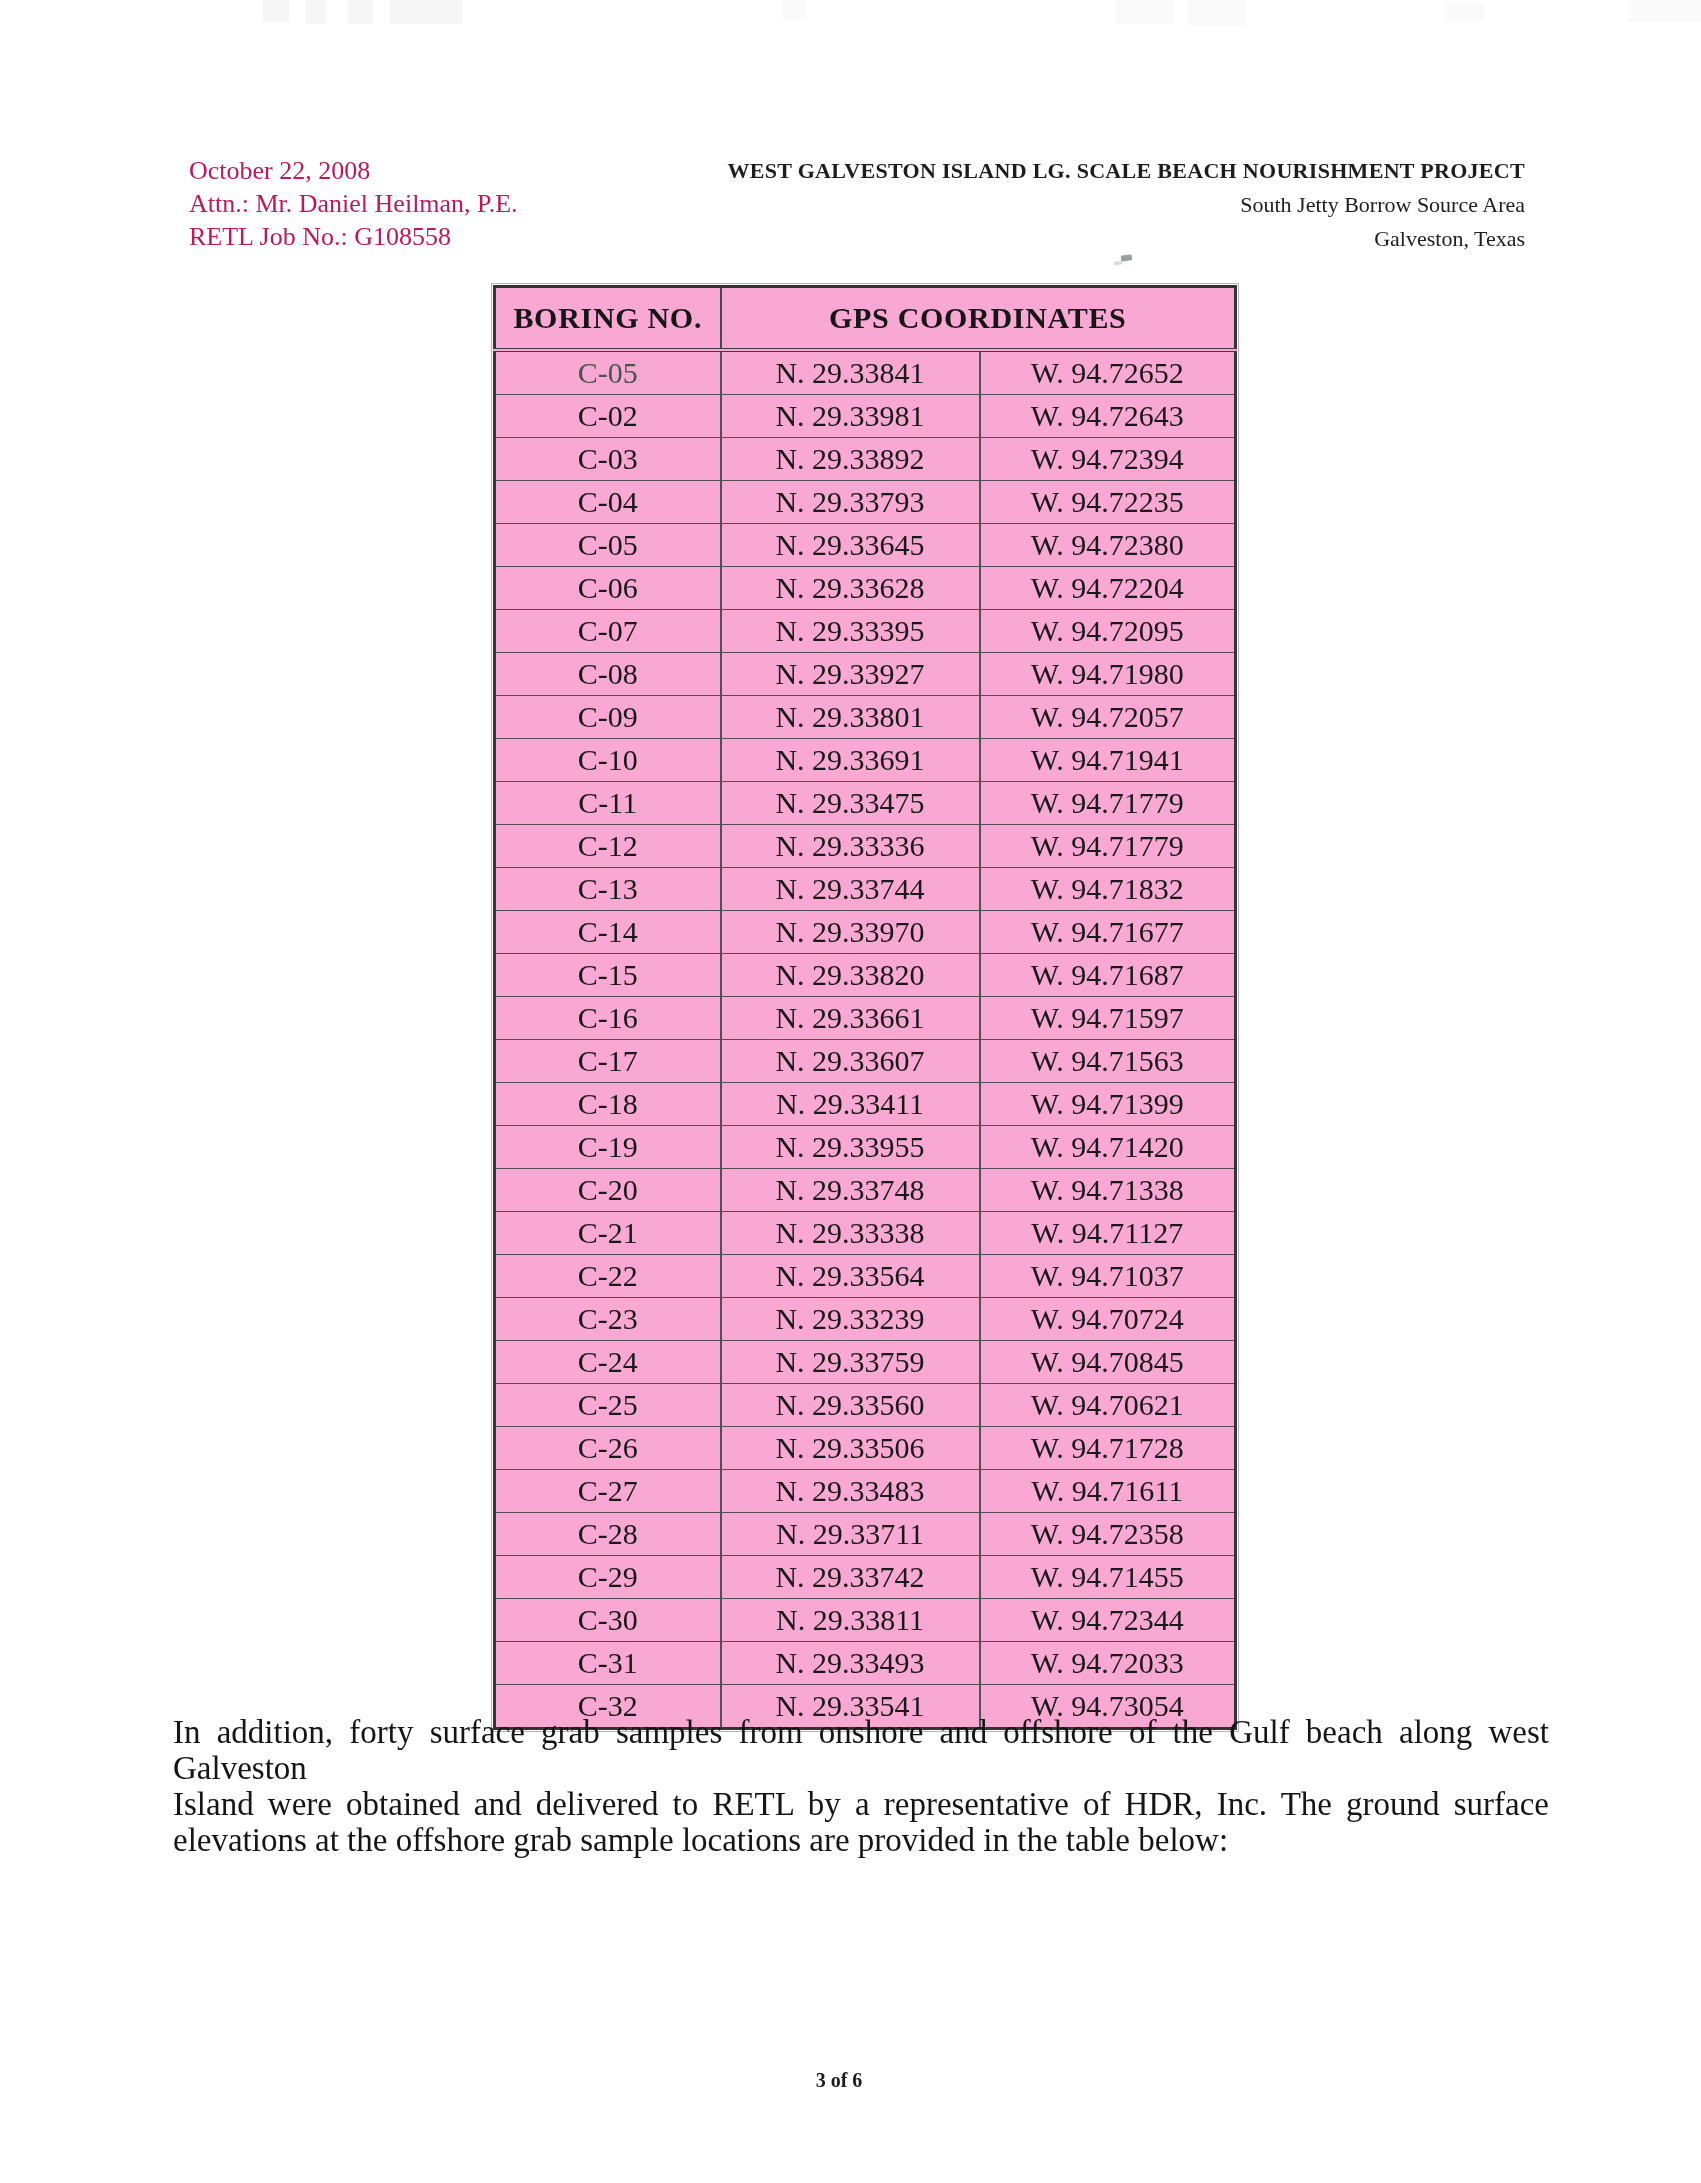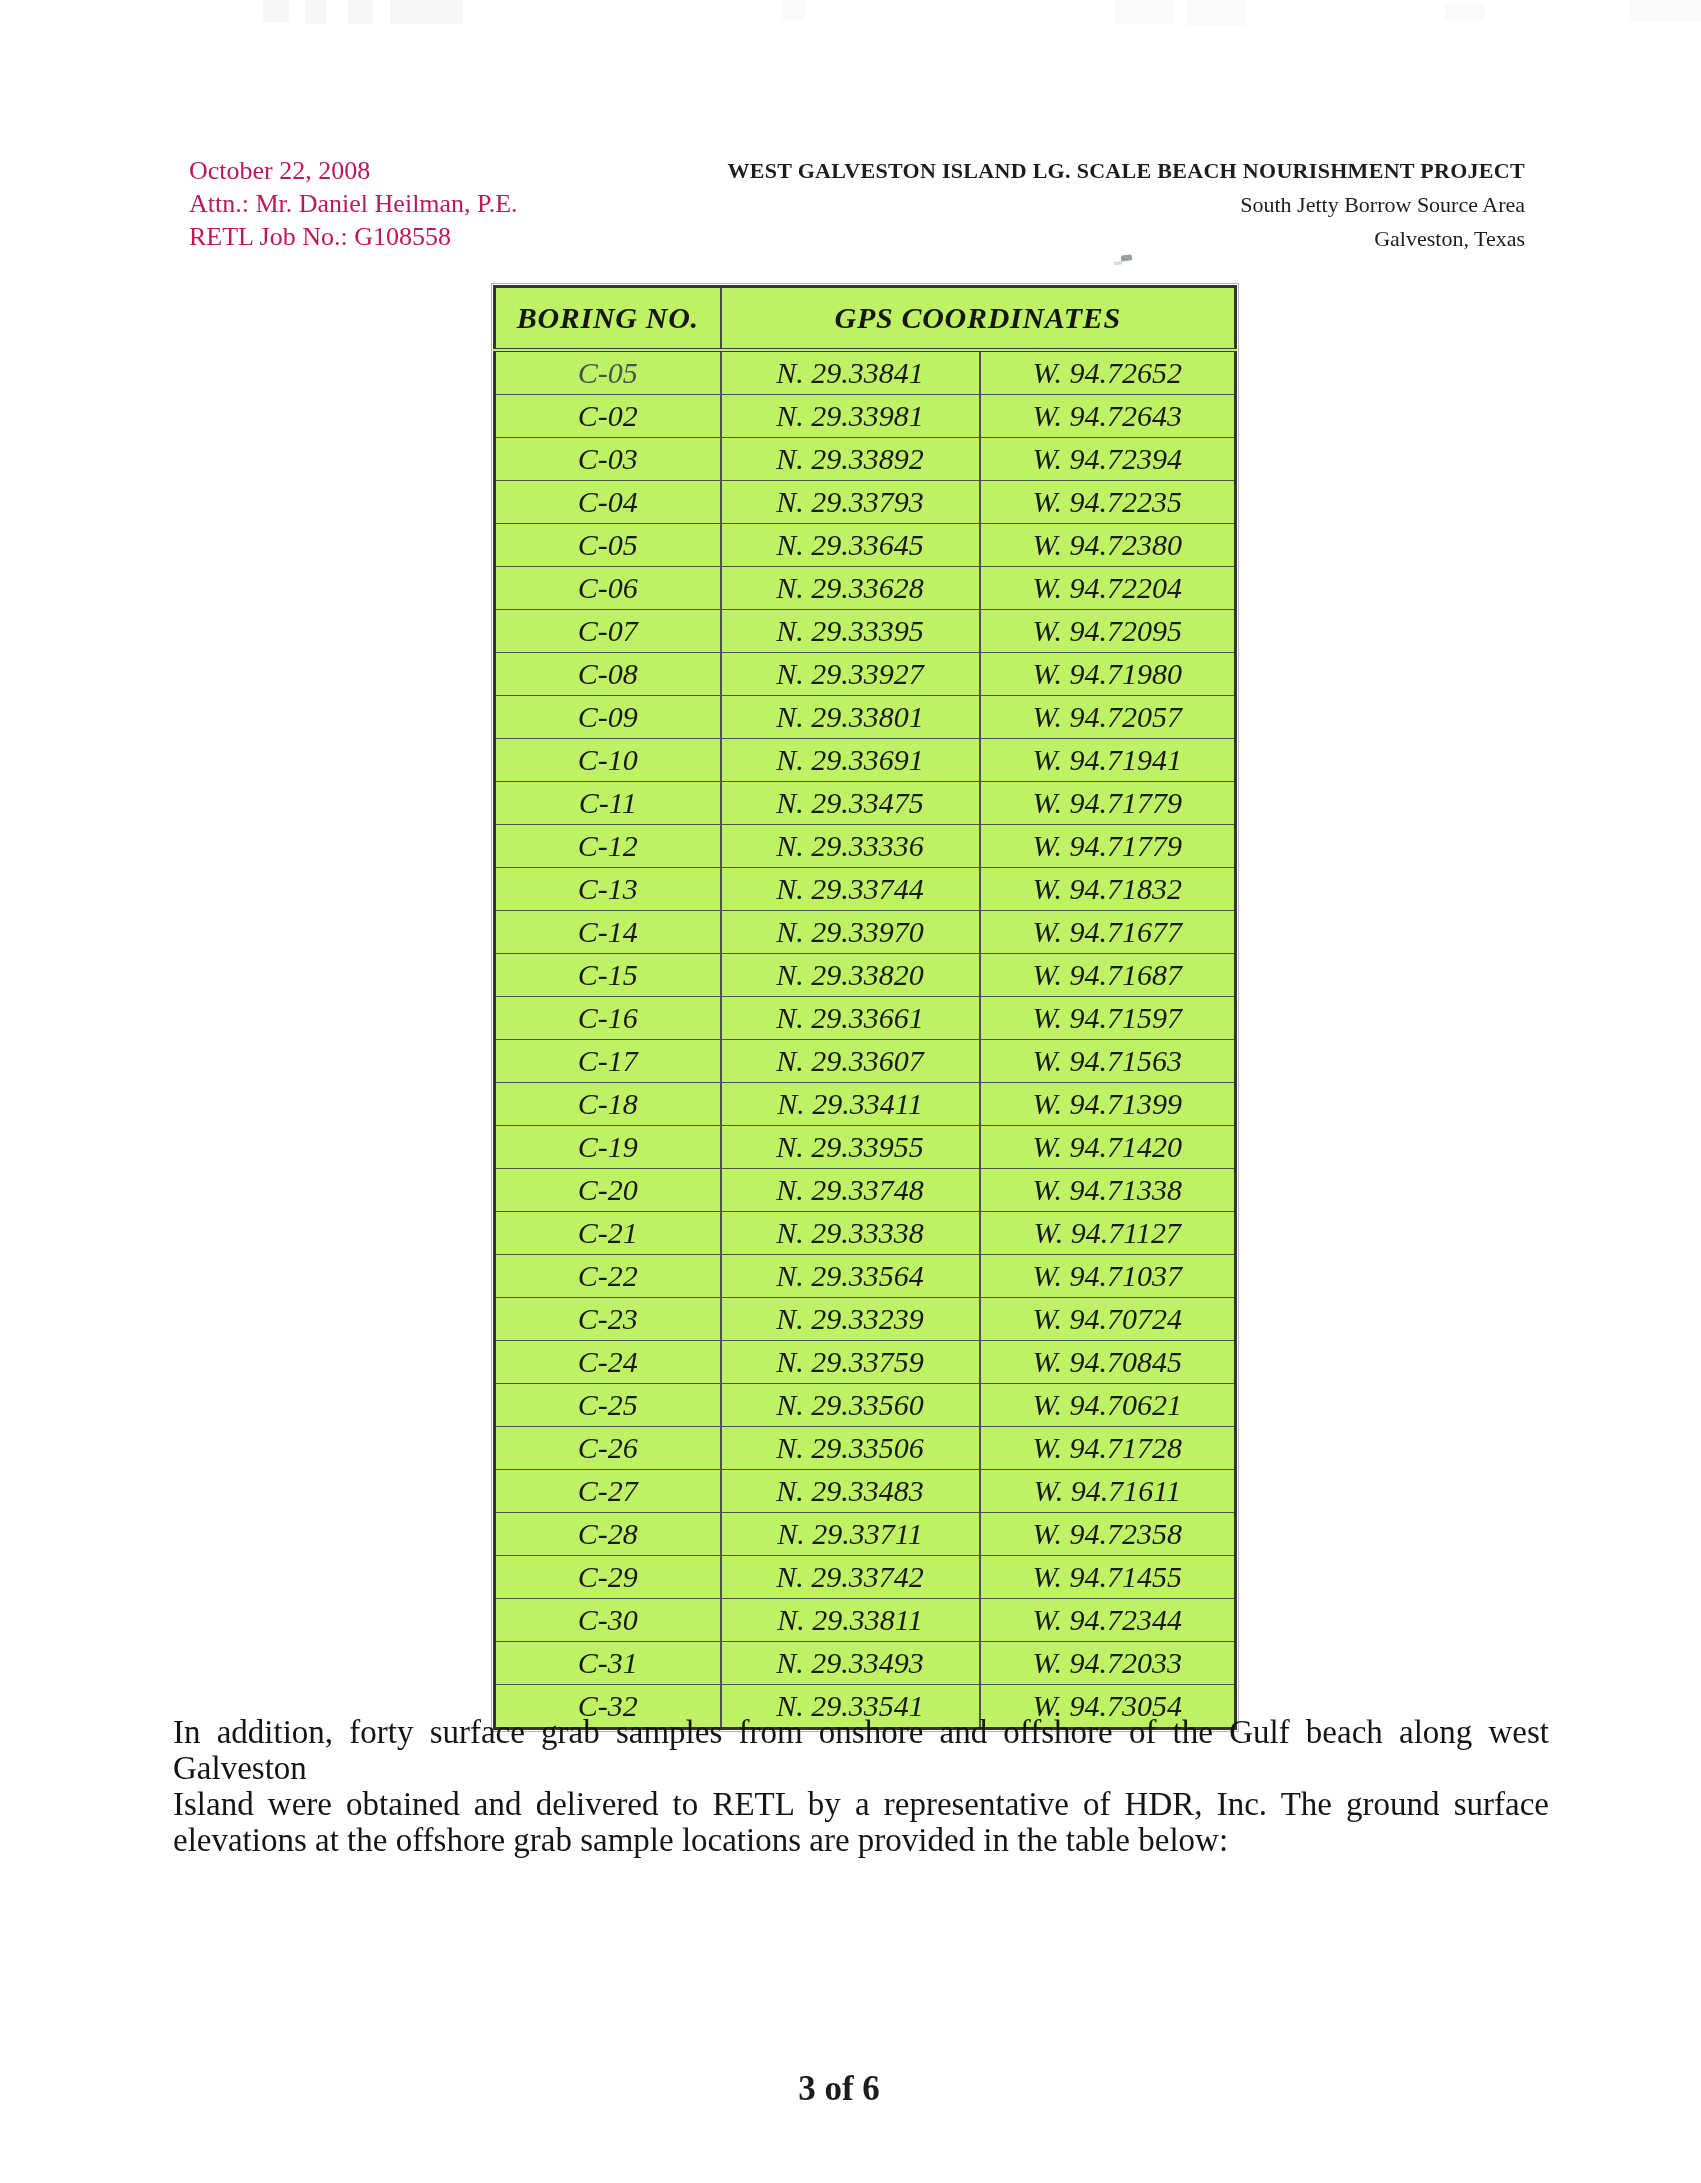--- a/index.html
+++ b/index.html
@@ -39,22 +39,21 @@
 
   
   .tbl-wrap {
     position: absolute; left: 493px; top: 285px;
   }
   table.gps {
     border-collapse: collapse; table-layout: fixed;
     width: 740px;
     border: 3.3px solid #343434;
     outline: 1.3px solid #b3b3b3; outline-offset: 1.3px;
-    background: #bef264;
-    font-style: italic;
+    background: #f9a8d4;
   }
   table.gps col.c1 { width: 226px; }
   table.gps col.c2 { width: 259px; }
   table.gps col.c3 { width: 256px; }
   table.gps thead th {
     height: 58px; font-size: 30px; font-weight: bold; color: #161616;
     border-bottom: 4.6px double #3d3d3d; letter-spacing: 0.7px;
     text-align: center; vertical-align: middle;
   }
   table.gps thead th.boring { border-right: 2px solid #4a4a4a; }
@@ -71,21 +70,21 @@
   .para {
     position: absolute; left: 173px; top: 1714px; width: 1376px;
     font-size: 33px; line-height: 36px; color: #151515;
   }
   .para .line { text-align: justify; text-align-last: justify; }
   .para .line.last { text-align: left; text-align-last: left; font-family: Liberation Serif, serif; }
 
   
   .footer {
     position: absolute; left: 707px; top: 2069px; width: 264px;
-    text-align: center; font-size: 35px; font-weight: bold; color: #1c1c1c;
+    text-align: center; font-size: 20px; font-weight: bold; color: #1c1c1c;
   }
 </style>
 </head>
 <body>
 
 <div id="page">
 
   <div class="artifact" style="left:263px; top:0; width:26px; height:22px;"></div>
   <div class="artifact" style="left:305px; top:0; width:21px; height:24.4px;"></div>
   <div class="artifact" style="left:348px; top:0; width:25px; height:24.4px;"></div>

